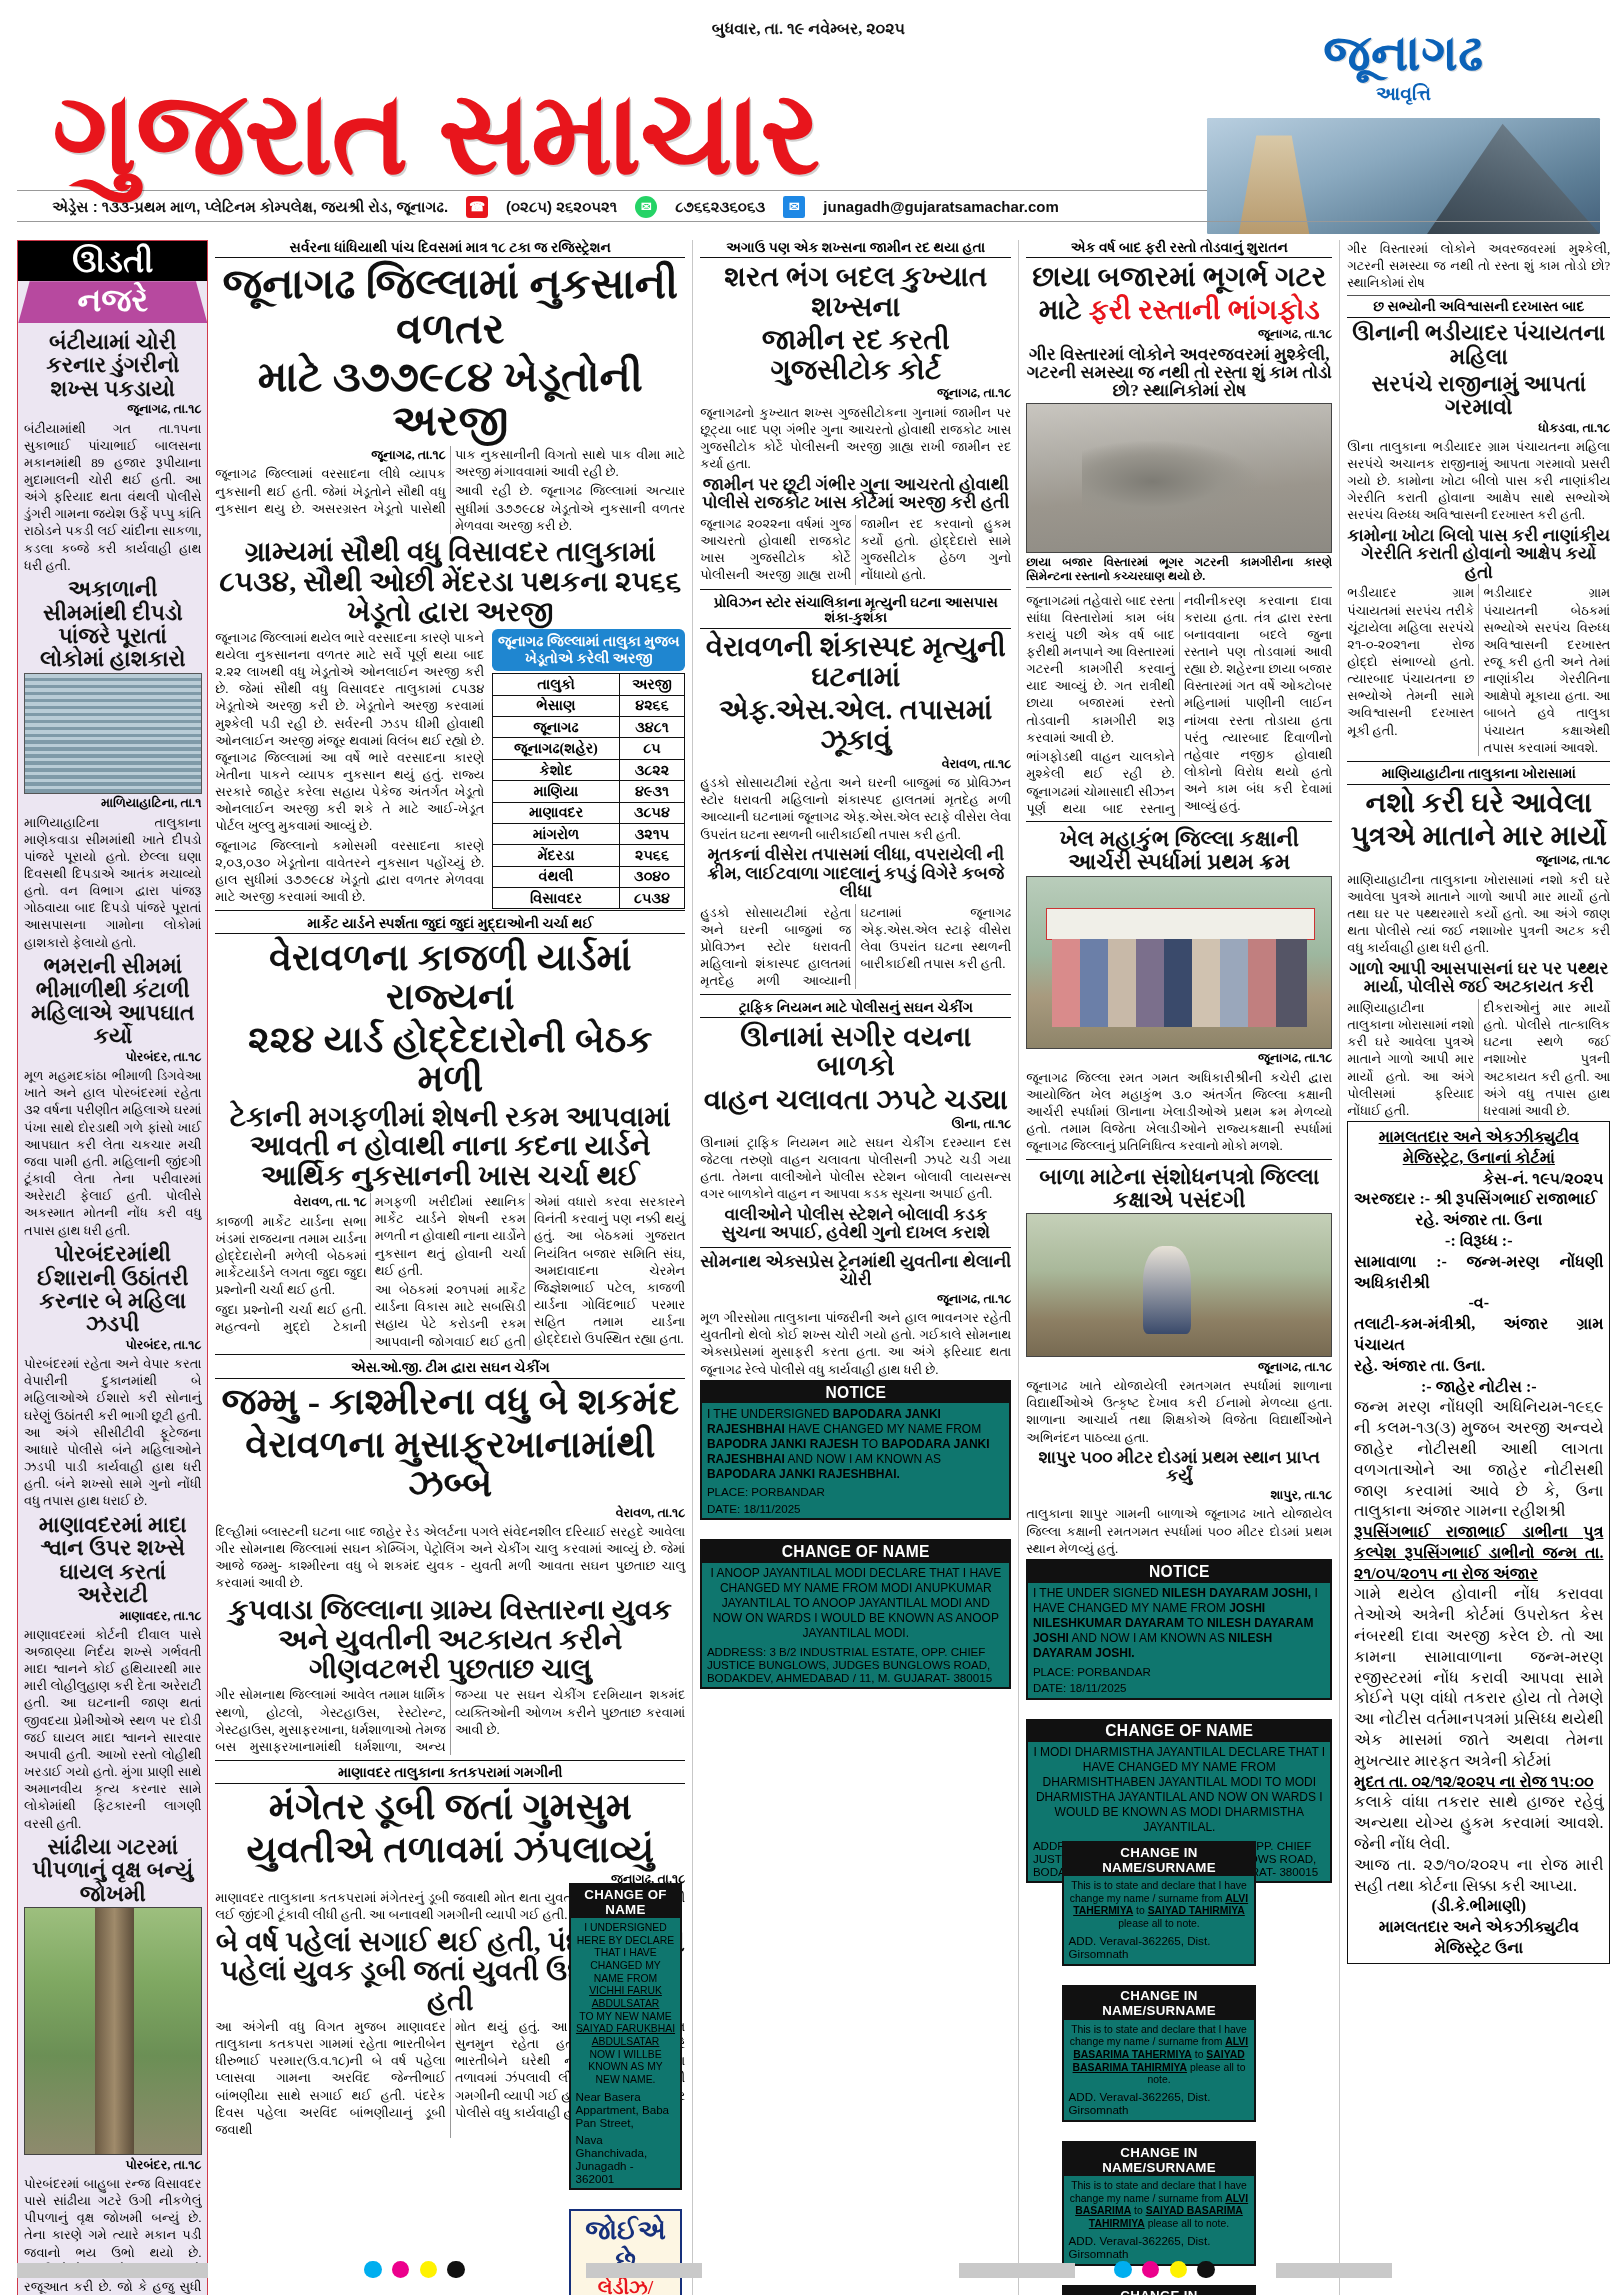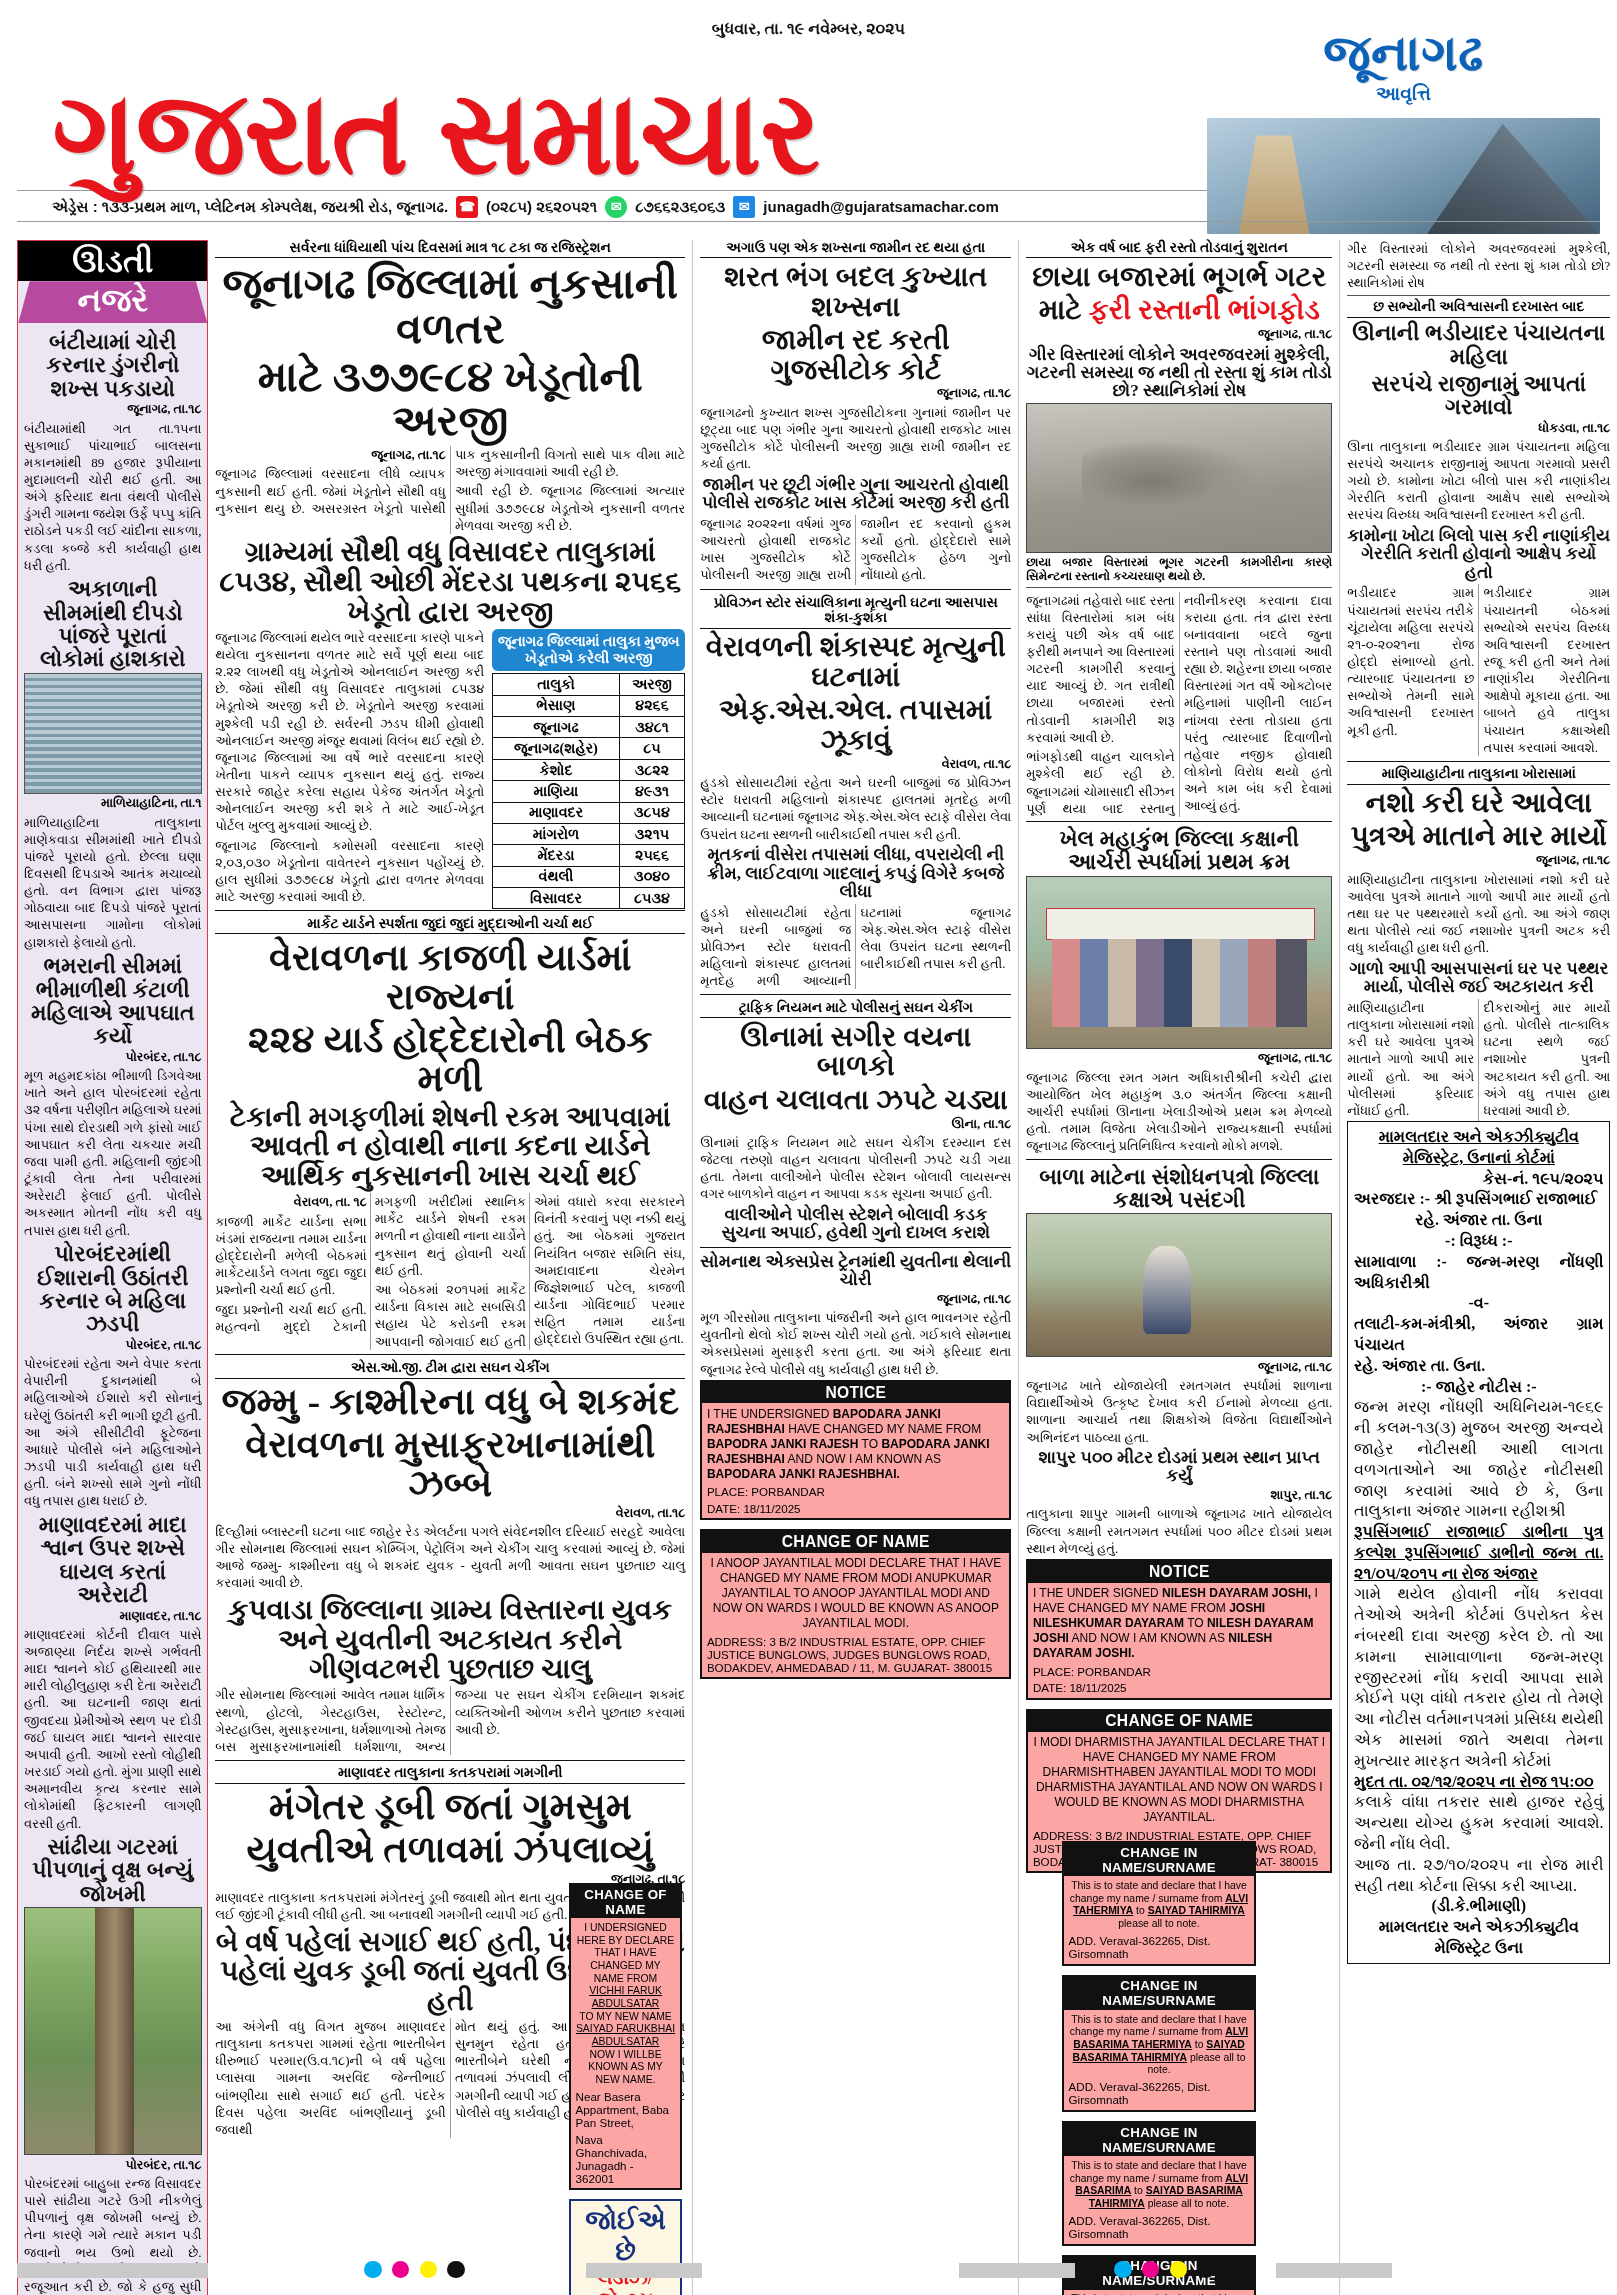--- a/index.html
+++ b/index.html
@@ -48,21 +48,21 @@
     background: linear-gradient(200deg,#7d8e9a 0%, #4b5a66 60%, #333f49 100%);
     clip-path: polygon(20% 100%, 55% 5%, 100% 100%);
   }
   .ed-photo:after {
     content:""; position:absolute; left:2%; bottom:0; width:30%; height:85%;
     background: linear-gradient(180deg,#d9c9a8,#b79a6d);
     clip-path: polygon(35% 0, 65% 0, 80% 100%, 20% 100%);
   }
   .mast-rule { border-top: 1.7px solid #999; margin: 2.3px 0 0 0; }
   .contact-bar {
-    display: flex; align-items: center; gap: 8px;
+    display: flex; align-items: center; gap: 18px;
     font-size: 15px; font-weight: bold; color: #111;
     padding: 4.6px 0 3.5px 35px;
     font-family: "Liberation Sans", sans-serif;
     border-bottom: 1.7px solid #999;
     position: relative; z-index: 3;
   }
   .ic { display:inline-flex; align-items:center; justify-content:center;
         width: 22px; height: 22px; border-radius: 50%; color:#fff; font-size: 12.7px; }
   .ic.phone { background:#e8151c; border-radius:3.5px; }
   .ic.wa { background:#25d366; }
@@ -141,21 +141,21 @@
   .ph-run { height: 144px; background: linear-gradient(180deg,#c5d0b8 0%, #a9b89a 40%, #8d7f63 75%, #776a52 100%); position:relative;}
   .ph-run:after{content:"";position:absolute;left:38%;top:22%;width:16%;height:62%;
     background:linear-gradient(180deg,#e8e2d8,#3a4a6b);border-radius:40% 40% 10% 10%;}
   .ph-tree { height: 248px; background: linear-gradient(180deg,#9dbf7e 0%, #7fa862 30%, #6b8f55 60%, #8e8a6d 100%); position:relative;}
   .ph-tree:after{content:"";position:absolute;left:40%;top:0;width:22%;height:100%;
     background:linear-gradient(90deg,#6b5a43,#a08b6b,#5c4d3a);}
   .ph-grill { height: 121px; background: repeating-linear-gradient(0deg,#7f9aa8 0 3.5px,#b9ccd6 3.5px 7px); border:0.6px solid #555;}
   .cap { font-size: 12px; font-weight: bold; line-height:1.18; text-align:justify; margin: 2.3px 0 3.5px; font-family: Liberation Serif, serif; }
 
   
-  .notice { border: 2.3px solid #111; margin-bottom: 9px; background:#fca5a5; font-family:"Liberation Sans", sans-serif; }
+  .notice { border: 2.3px solid #111; margin-bottom: 19px; background:#0f766e; font-family:"Liberation Sans", sans-serif; }
   .notice-hd {
     background:#111; color:#fff; text-align:center; font-weight:bold;
     font-size: 15.6px; letter-spacing:0.3px; padding: 1.7px 0;
   }
   .notice-bd { padding: 3.5px 4.6px; font-size: 12px; line-height: 1.25; }
   .notice-bd b { font-weight:bold; }
   .notice-bd.ctr { text-align:center; }
   .notice-meta { font-size: 11.6px; padding: 0 4.6px 3.5px; }
   .notice-sm .notice-hd { font-size: 13.3px; }
   .notice-sm .notice-bd { font-size: 10.4px; line-height:1.22; }

